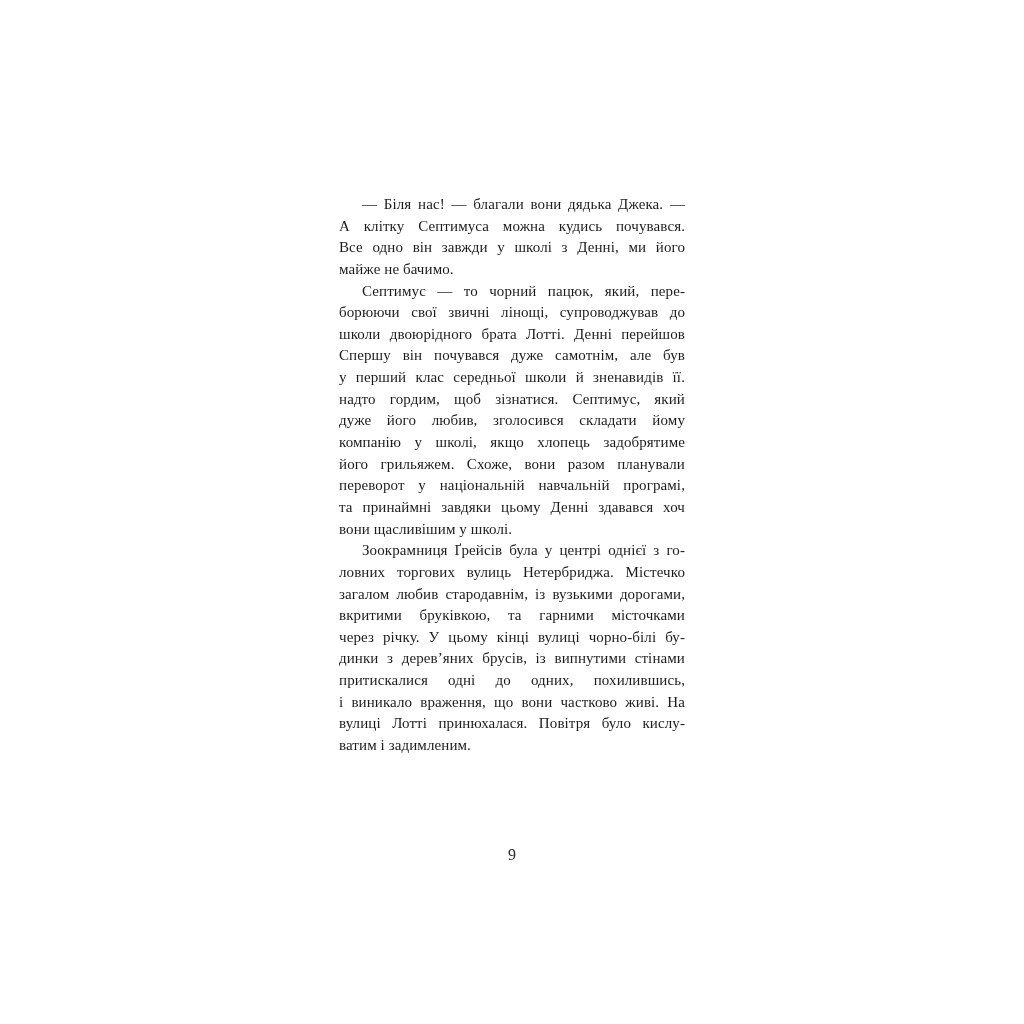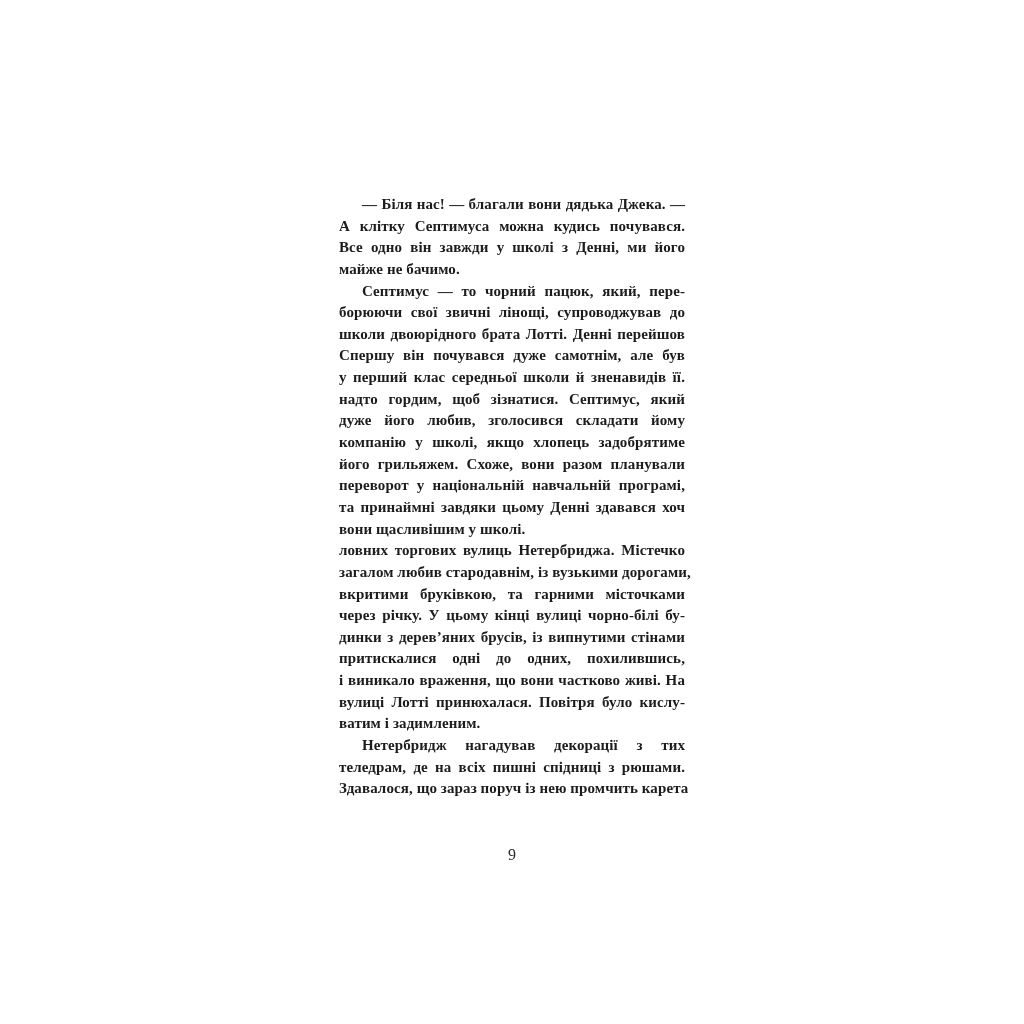--- a/index.html
+++ b/index.html
@@ -53,21 +53,21 @@
     text-align: center;
     color: #2a2a2a;
     font-size: 16px;
     line-height: 20px;
   }
 </style>
 </head>
 <body style="background: rgb(255, 255, 255);">
 
 <div class="book-page">
-  <div class="text-block" id="text-block" style="color: rgb(28, 28, 28); font-weight: bold;">
+  <div class="text-block" id="text-block" style="color: rgb(28, 28, 28);">
       <div class="paragraph">
         <div class="line first">— Біля нас! — благали вони дядька Джека. —</div>
         <div class="line">А клітку Септимуса можна кудись почувався.</div>
         <div class="line">Все одно він завжди у школі з Денні, ми його</div>
         <div class="line last">майже не бачимо.</div>
       </div>
       <div class="paragraph">
         <div class="line first">Септимус — то чорний пацюк, який, пере-</div>
         <div class="line">борюючи свої звичні лінощі, супроводжував до</div>
         <div class="line">школи двоюрідного брата Лотті. Денні перейшов</div>
@@ -75,30 +75,26 @@
         <div class="line">у перший клас середньої школи й зненавидів її.</div>
         <div class="line">надто гордим, щоб зізнатися. Септимус, який</div>
         <div class="line">дуже його любив, зголосився складати йому</div>
         <div class="line">компанію у школі, якщо хлопець задобрятиме</div>
         <div class="line">його грильяжем. Схоже, вони разом планували</div>
         <div class="line">переворот у національній навчальній програмі,</div>
         <div class="line">та принаймні завдяки цьому Денні здавався хоч</div>
         <div class="line last">вони щасливішим у школі.</div>
       </div>
       <div class="paragraph">
+        <div class="line first">Зоокрамниця Ґрейсів була у центрі однієї з го-</div>
         <div class="line">ловних торгових вулиць Нетербриджа. Містечко</div>
         <div class="line">загалом любив стародавнім, із вузькими дорогами,</div>
         <div class="line">вкритими бруківкою, та гарними місточками</div>
         <div class="line">через річку. У цьому кінці вулиці чорно-білі бу-</div>
         <div class="line">динки з дерев’яних брусів, із випнутими стінами</div>
         <div class="line">притискалися одні до одних, похилившись,</div>
         <div class="line">і виникало враження, що вони частково живі. На</div>
         <div class="line">вулиці Лотті принюхалася. Повітря було кислу-</div>
         <div class="line last">ватим і задимленим.</div>
       </div>
-      <div class="paragraph">
-        <div class="line first">Нетербридж нагадував декорації з тих</div>
-        <div class="line">теледрам, де на всіх пишні спідниці з рюшами.</div>
-        <div class="line">Здавалося, що зараз поруч із нею промчить карета</div>
-      </div>
     </div>
   <div class="page-number">9</div>
 </div>
 
 </body></html>

